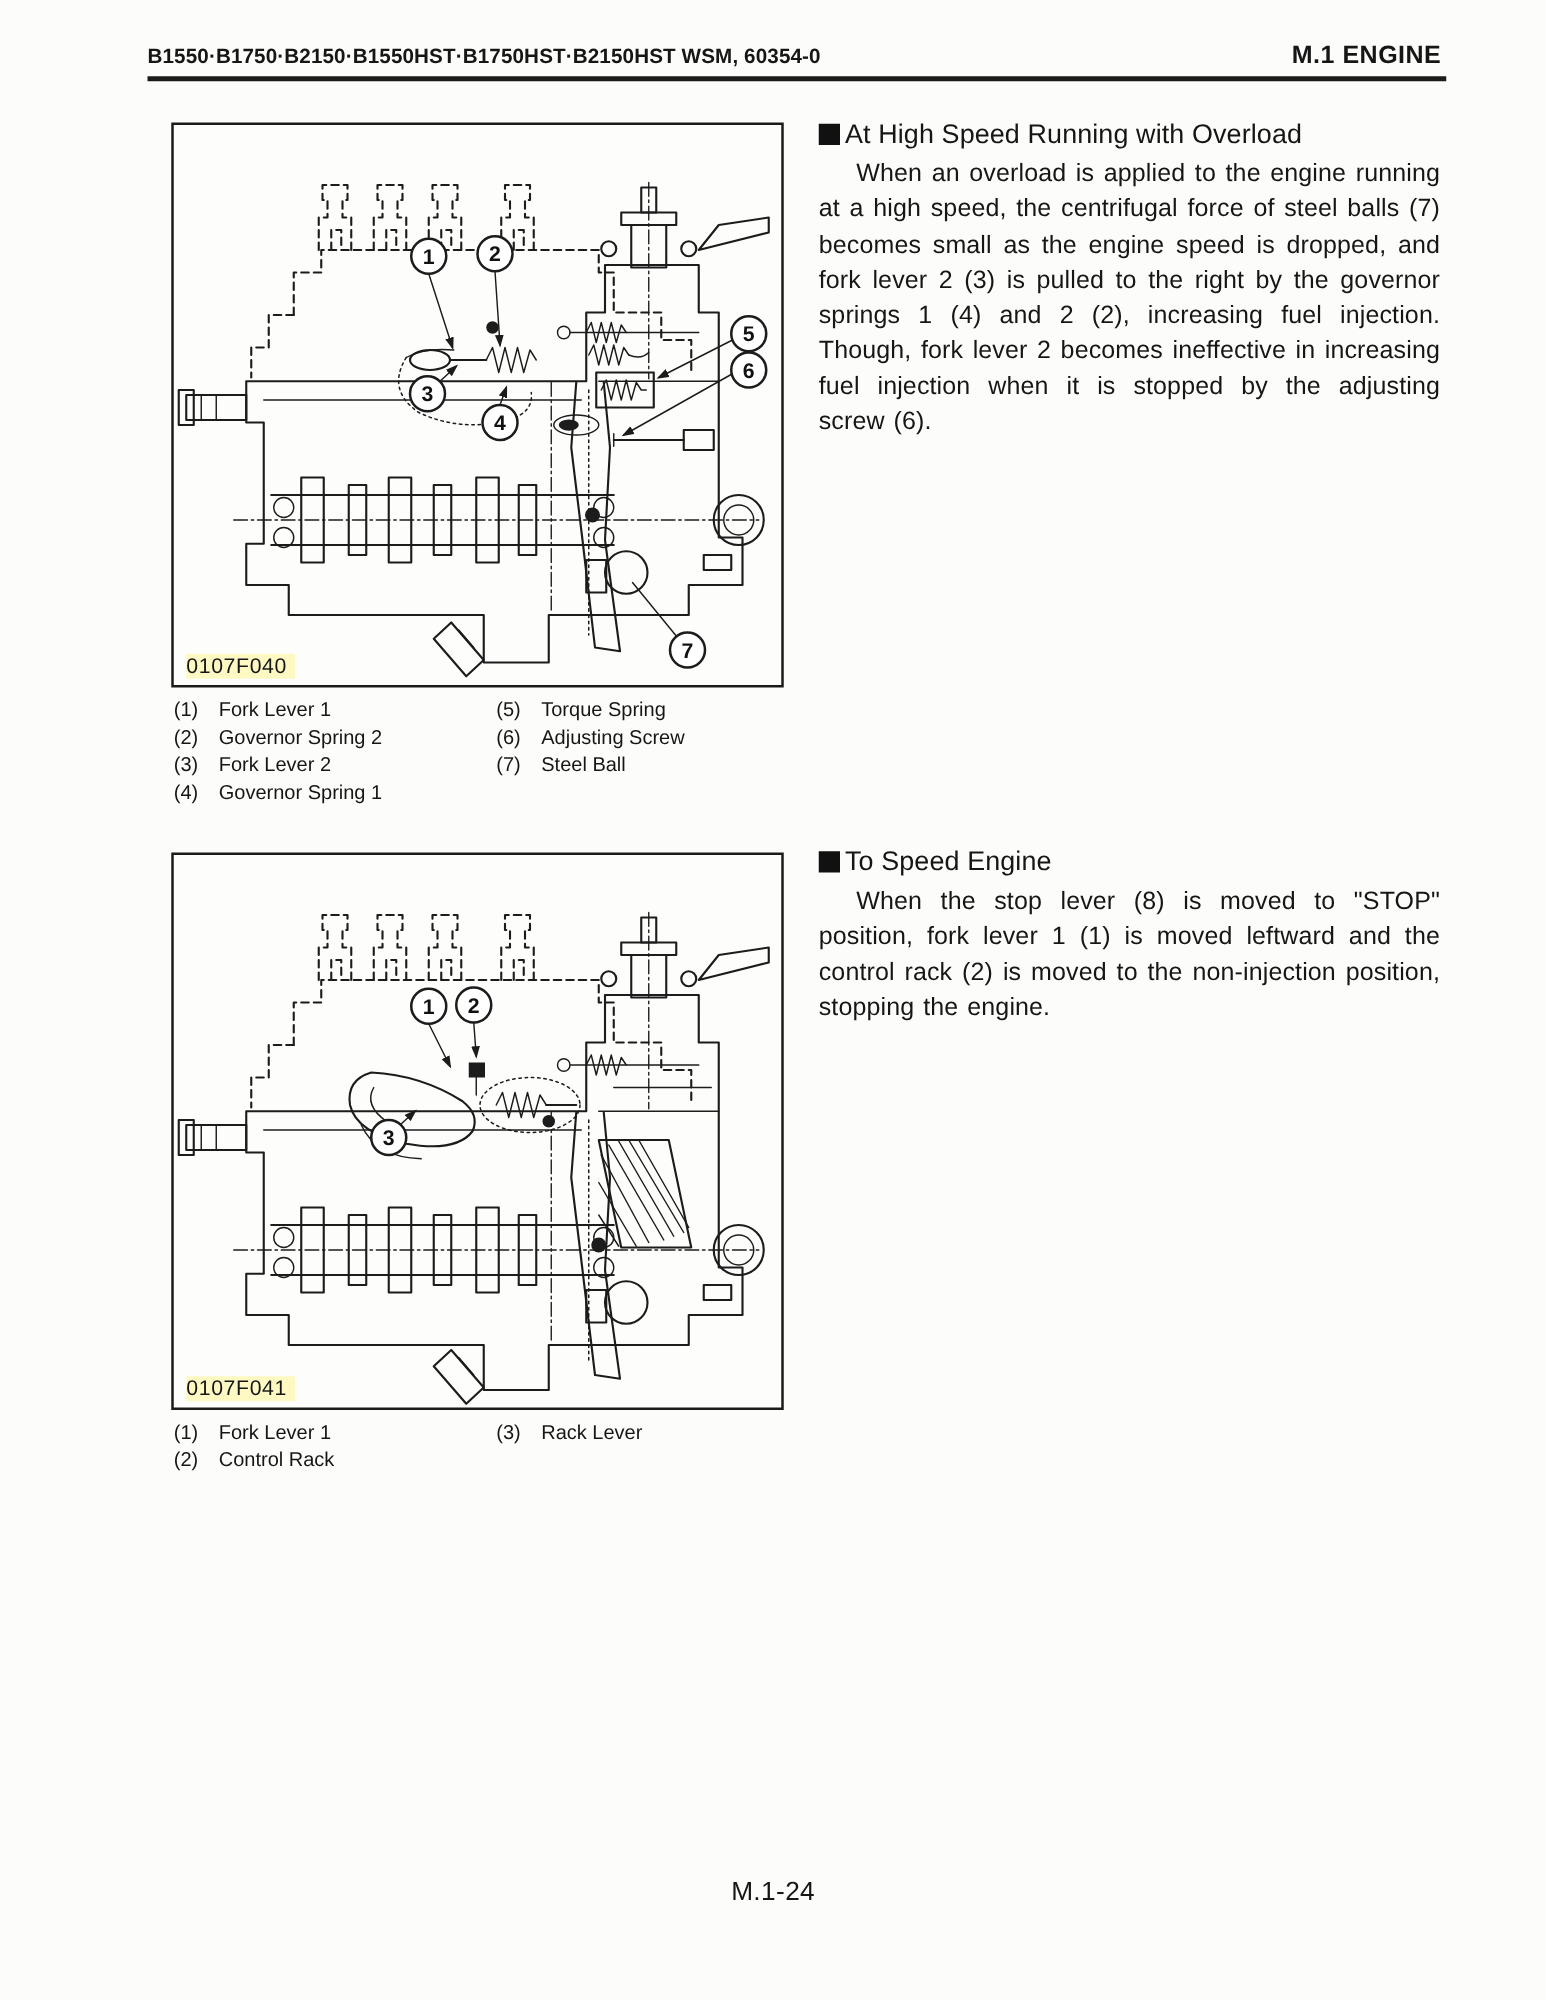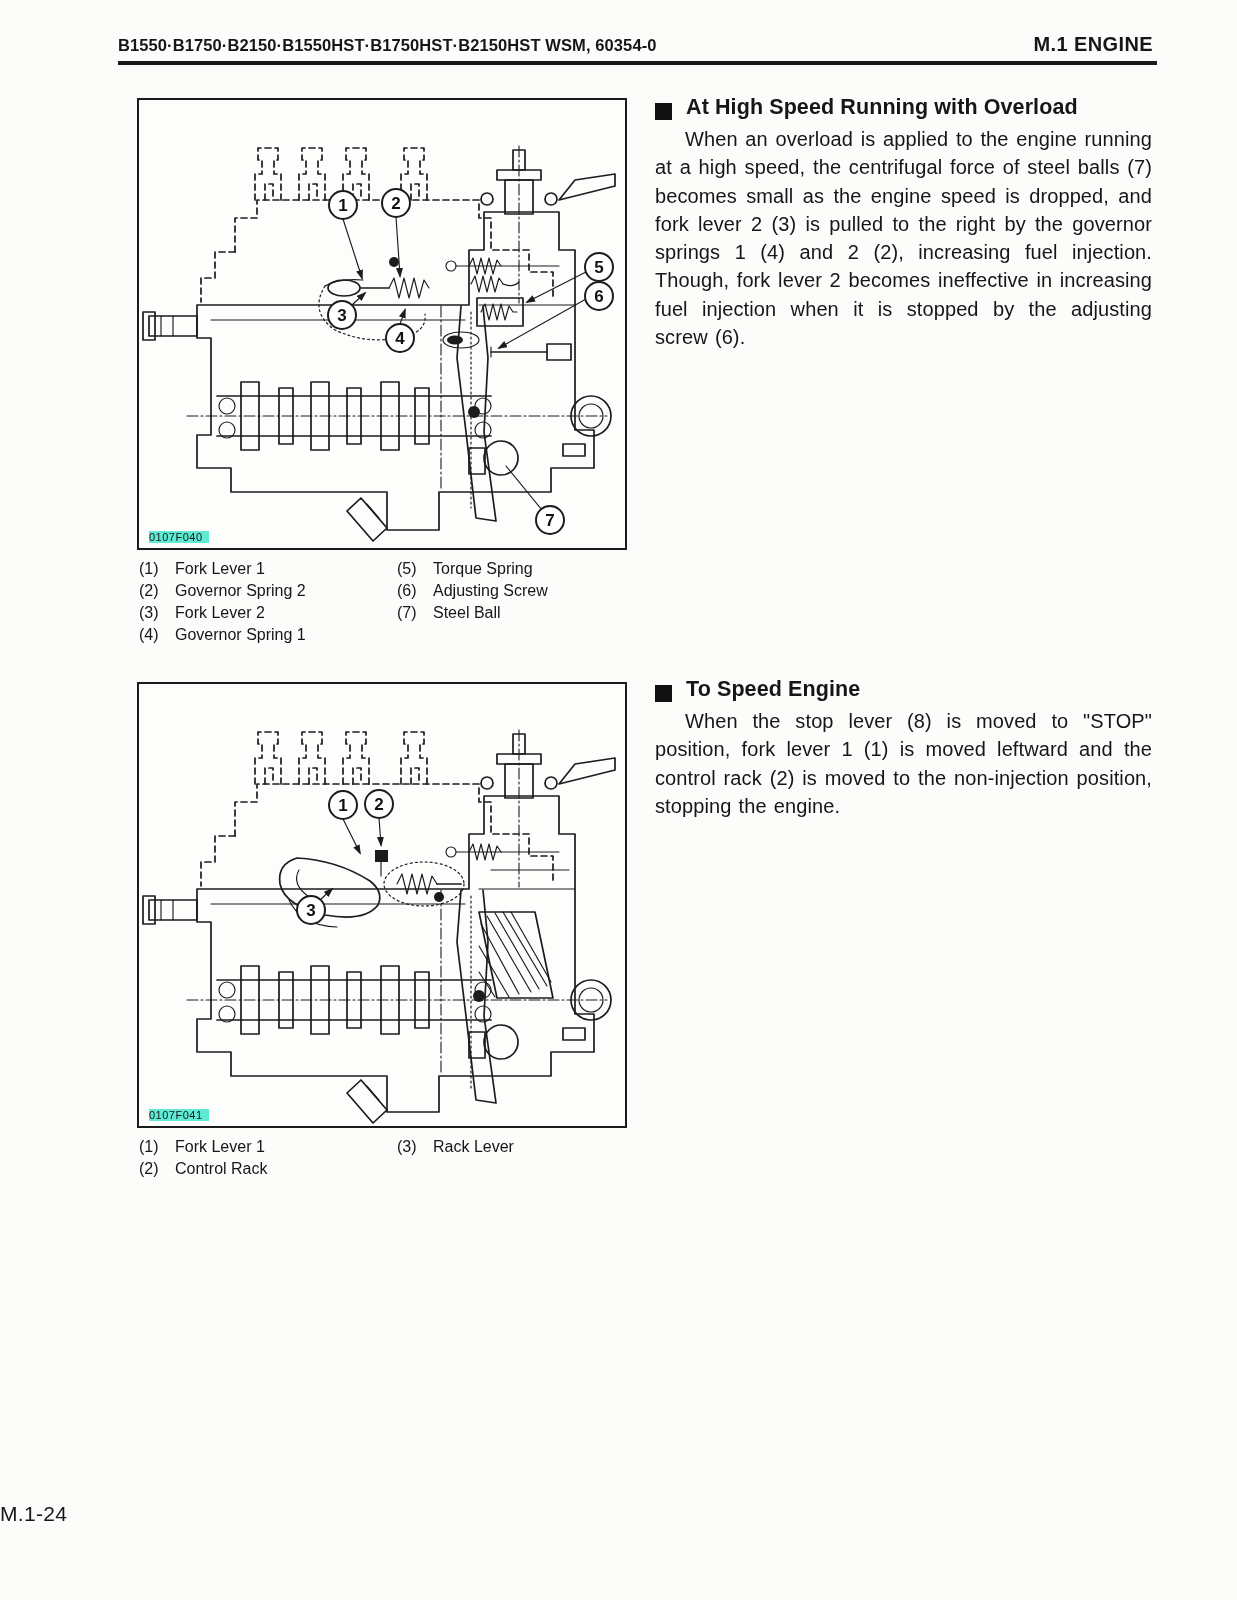--- a/index.html
+++ b/index.html
@@ -11,21 +11,21 @@
   }
   
   .hdr-left{position:absolute;left:118px;top:36px;font-size:16.5px;font-weight:700;letter-spacing:.1px}
   .hdr-right{position:absolute;right:84px;top:33px;font-size:20px;font-weight:700;letter-spacing:.4px}
   .hdr-rule{position:absolute;left:118px;right:80px;top:61px;height:4px;background:#1b1b1b}
   
   .figure{position:absolute;left:137px;width:490px;border:2.5px solid #1b1b1b;background:#fdfdfc;box-sizing:border-box}
   #fig1{top:98px;height:452px}
   #fig2{top:682px;height:446px}
   .figure svg{position:absolute;left:0;top:0;width:100%;height:100%}
-  .fig-label{position:absolute;left:10px;bottom:5px;font-size:11px;letter-spacing:.5px;background:#5eead4;padding-right:6px}
+  .fig-label{position:absolute;left:10px;bottom:5px;font-size:17px;letter-spacing:.5px;background:#fef9c3;padding-right:6px}
   
   .s{fill:none;stroke:#1c1c1c;stroke-width:1.7;stroke-linecap:round;stroke-linejoin:round}
   .th{stroke-width:1.15}
   .sd{stroke-dasharray:6 4}
   .sdd{stroke-dasharray:11 3 2 3;stroke-width:1.1}
   .dt{stroke-dasharray:2 3;stroke-width:1.2}
   .f{fill:#1c1c1c;stroke:none}
   .co-c{fill:#fff;stroke:#1c1c1c;stroke-width:2}
   .co-t{font-family:"Liberation Sans",sans-serif;font-size:17px;font-weight:700;fill:#111;text-anchor:middle}
   
@@ -33,25 +33,25 @@
   #legend1{top:558px}
   #legend2{top:1136px}
   .leg-col1{width:258px}
   .leg-col2{flex:1}
   .leg-row{display:flex;line-height:22px}
   .leg-num{width:36px;flex:none}
   
   .section{position:absolute;left:655px;width:497px}
   #sec1{top:95px}
   #sec2{top:677px}
-  .sec-head{display:flex;align-items:flex-end;gap:14px;font-size:21.5px;font-weight:700;margin:0 0 5px 0;letter-spacing:.1px}
+  .sec-head{display:flex;align-items:center;gap:4px;font-size:21.5px;font-weight:400;margin:0 0 5px 0;letter-spacing:.1px}
   .sq{width:17px;height:17px;background:#111;flex:none}
   .para{font-size:20px;line-height:28.3px;text-align:justify;text-indent:30px;margin:0;word-spacing:1.5px;letter-spacing:.1px}
   
-  .footer{position:absolute;left:0;right:0;top:1502px;font-size:21px;letter-spacing:.3px}
+  .footer{position:absolute;left:0;right:0;top:1502px;text-align:center;font-size:21px;letter-spacing:.3px}
 </style>
 </head>
 <body>
 
 <div class="hdr-left">B1550·B1750·B2150·B1550HST·B1750HST·B2150HST  WSM, 60354-0</div>
 <div class="hdr-right">M.1 ENGINE</div>
 <div class="hdr-rule"></div>
 
 <div class="figure" id="fig1">
   <svg viewBox="0 0 486 448" preserveAspectRatio="xMidYMid meet">

